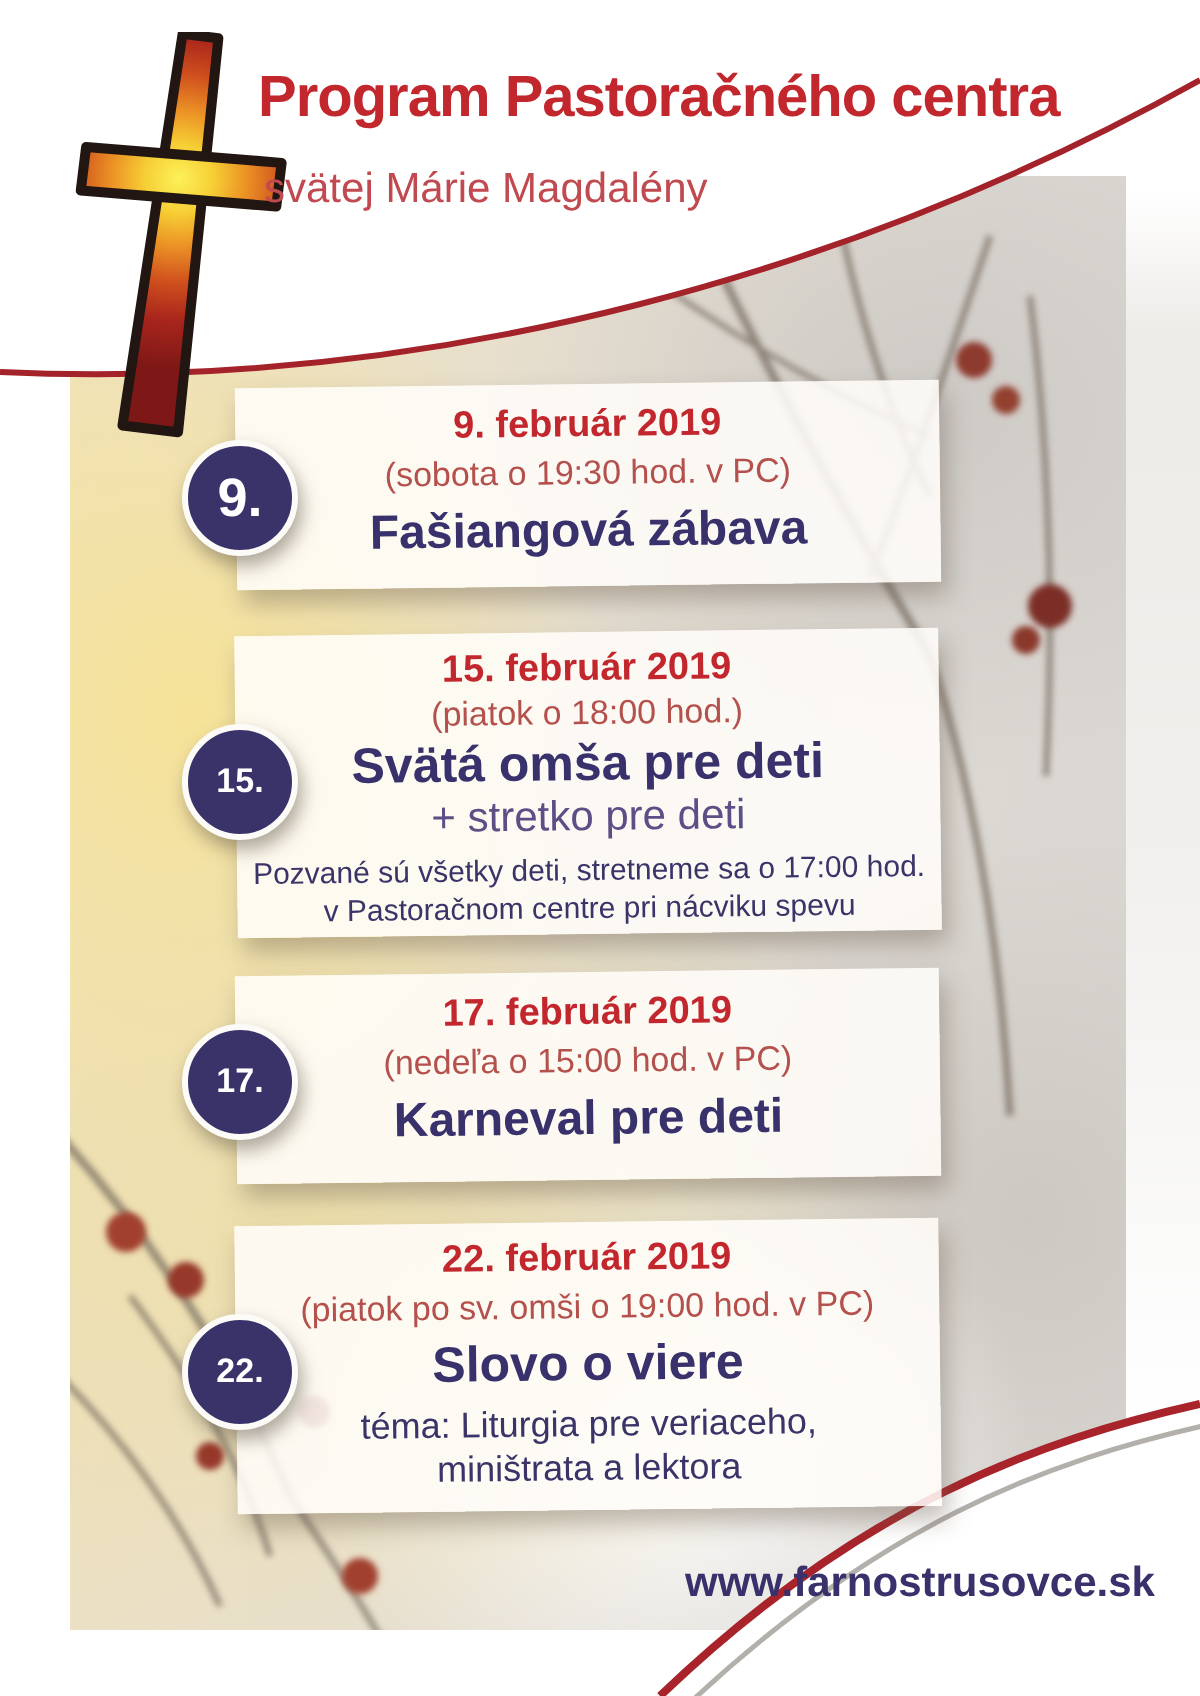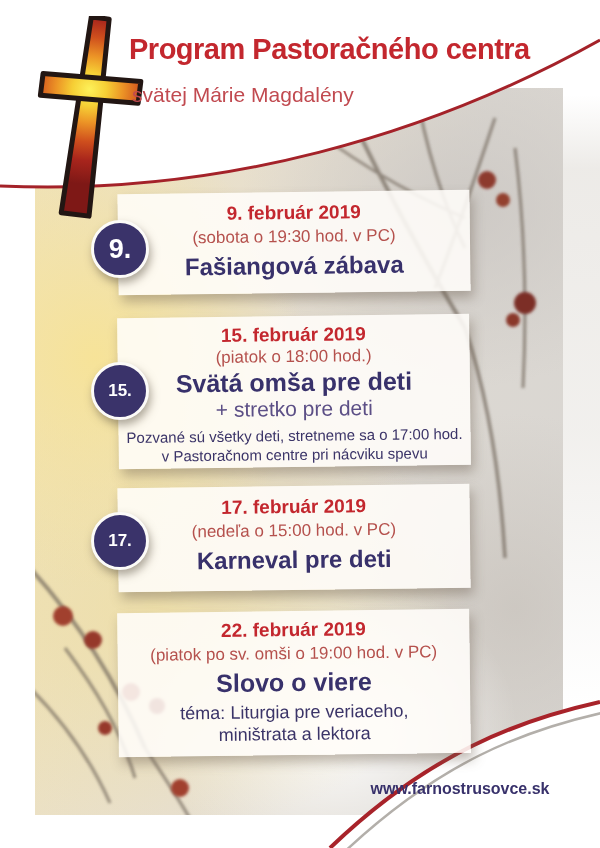--- a/index.html
+++ b/index.html
@@ -79,21 +79,21 @@
   .badge-1 { top:220px; font-size:27px; }
   .badge-2 { top:362px; }
   .badge-3 { top:512px; }
   .badge-4 { top:657px; }
   
   .footer {
     position:absolute; left:320px; top:779px; width:280px;
     text-align:center; font-weight:bold; color:#38316b;
   }
   .footer-l1 { font-size:17px; }
-  .footer-l2 { font-size:16px; margin-top:1px; }
+  .footer-l2 { font-size:21px; margin-top:1px; }
 </style>
 </head>
 <body>
 
 <div class="page">
 
   <div class="photo-main">
     <svg width="528" height="727" viewBox="0 0 528 727">
       <defs>
         <filter id="b1" x="-20%" y="-20%" width="140%" height="140%">
@@ -190,18 +190,19 @@
     <div class="ev-title">Slovo o viere</div>
     <div class="ev-note">
       <div><span class="tema-label">téma:</span> <span>Liturgia pre veriaceho,</span></div>
       <div>miništrata a lektora</div>
     </div>
   </div>
 
   <div class="badge badge-1">9.</div>
   <div class="badge badge-2">15.</div>
   <div class="badge badge-3">17.</div>
+  <div class="badge badge-4">22.</div>
 
   <div class="footer">
     <div class="footer-l2">www.farnostrusovce.sk</div>
   </div>
 
 </div>
 
 </body></html>

